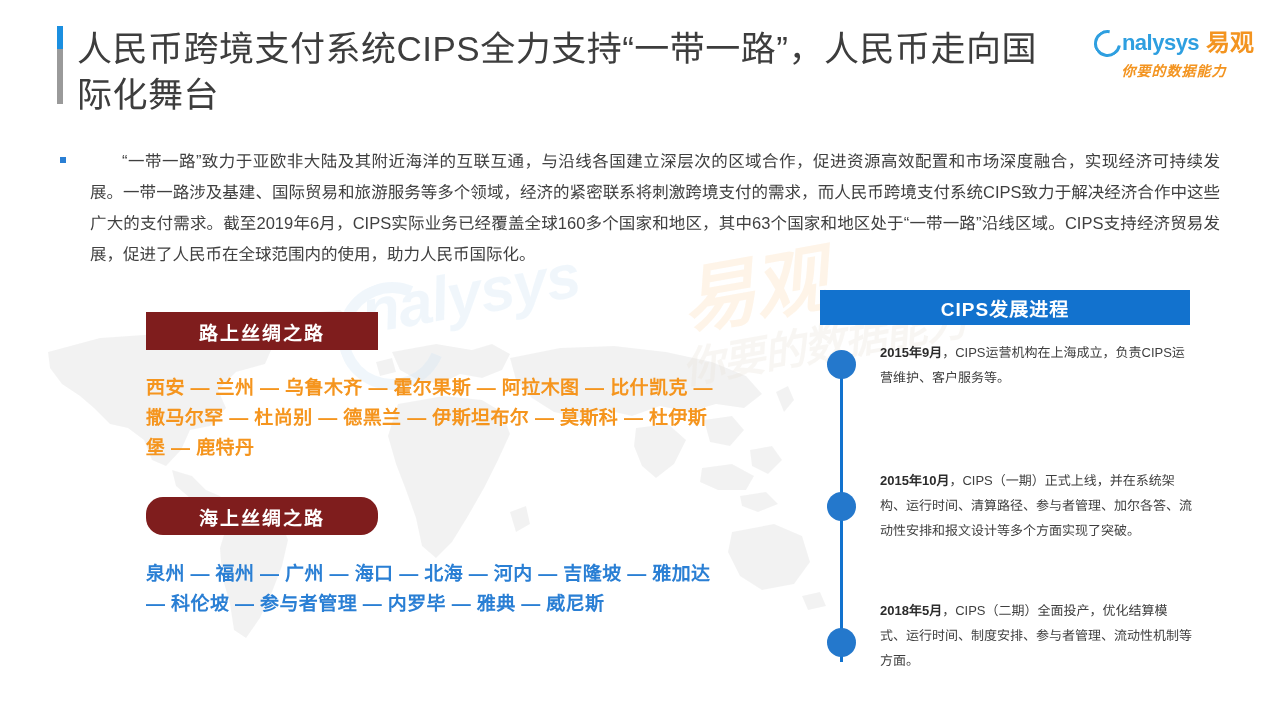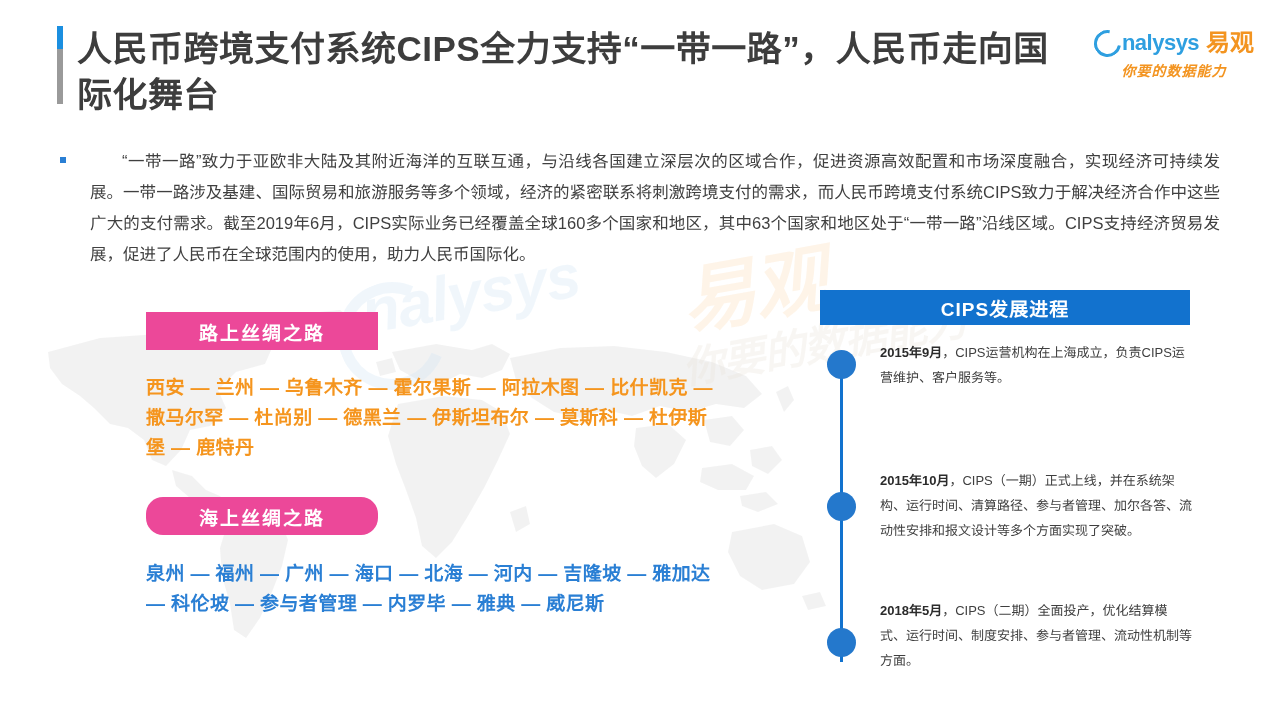--- a/index.html
+++ b/index.html
@@ -43,21 +43,21 @@
   
   #title-block{
     position:absolute;left:57px;top:26px;width:1010px;
     display:flex;align-items:flex-start;
   }
   #title-accent{
     width:6px;height:78px;margin-right:14px;flex:none;
     background:linear-gradient(to bottom,#1b8fe0 0 30%, #9a9a9a 30% 100%);
   }
   #title-text{
-    font-size:35px;line-height:46px;font-weight:bold;color:#3d3d3d;
+    font-size:35px;line-height:46px;font-weight:normal;color:#3d3d3d;
     letter-spacing:.5px;
   }
 
   
   #logo{
     position:absolute;right:12px;top:29px;width:186px;height:52px;
     text-align:center;
   }
   #logo-main{
     display:flex;align-items:center;justify-content:center;
@@ -88,21 +88,21 @@
   #para-bullet{
     width:6px;height:6px;background:#2a7fd4;margin-top:11px;margin-right:24px;flex:none;
   }
   #para-text{
     font-size:16.5px;line-height:31px;color:#404040;text-align:justify;
     text-indent:32px;width:1130px;
   }
 
   
   .route-head{
-    position:absolute;width:232px;height:38px;background:#ec4899;
+    position:absolute;width:232px;height:38px;background:#7f1d1d;
     color:#ffffff;font-size:19px;font-weight:bold;letter-spacing:2px;
     display:flex;align-items:center;justify-content:center;
   }
   #land-head{left:146px;top:312px;}
   #sea-head{left:146px;top:497px;border-radius:17px;}
 
   .route-text{
     position:absolute;width:570px;
     font-size:19px;line-height:30px;font-weight:bold;letter-spacing:.4px;
   }

